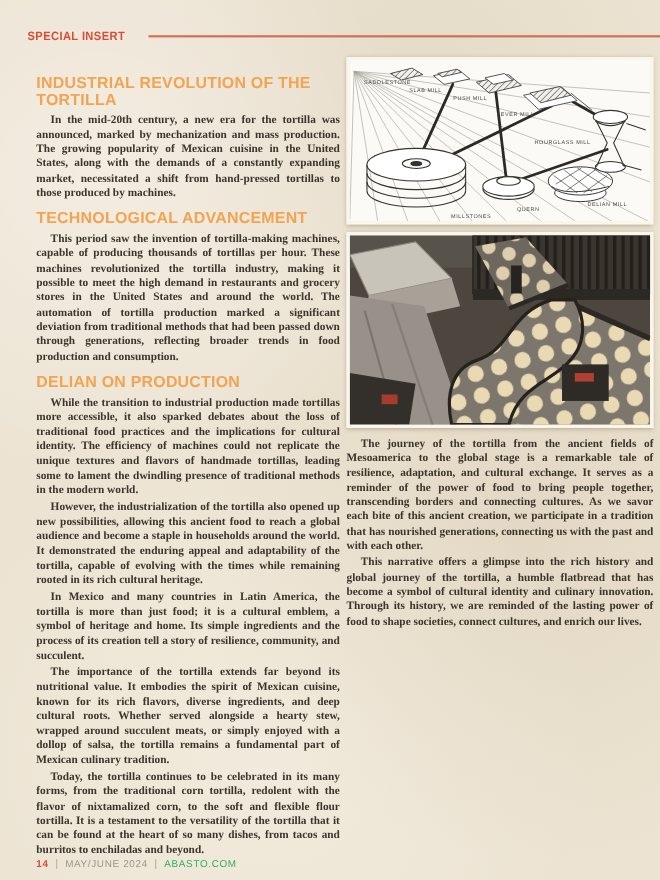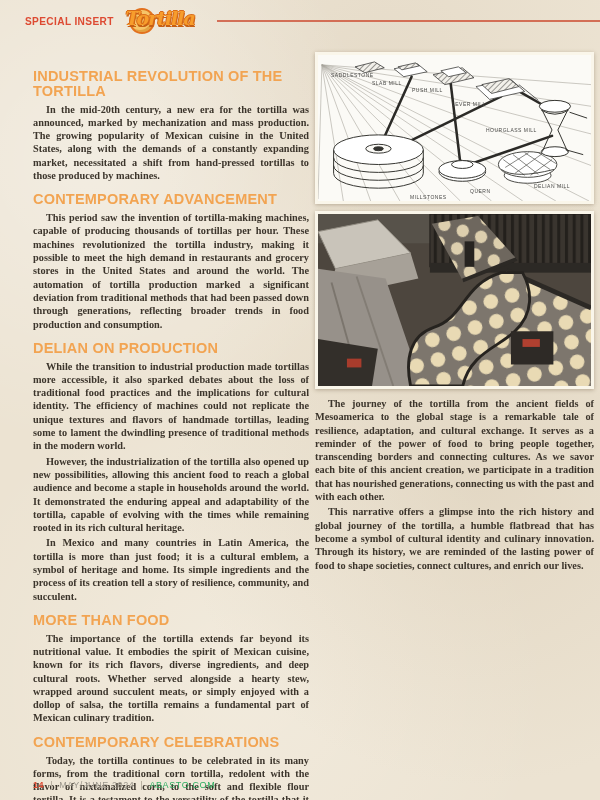--- a/index.html
+++ b/index.html
@@ -10,21 +10,21 @@
       radial-gradient(circle at 15% 20%, rgba(255,255,255,.35), transparent 35%),
       radial-gradient(circle at 80% 60%, rgba(210,195,170,.35), transparent 45%),
       radial-gradient(circle at 40% 85%, rgba(255,252,245,.3), transparent 40%),
       radial-gradient(circle at 65% 10%, rgba(214,200,178,.3), transparent 30%);
     font-family:"Liberation Serif", serif;
     color:#3c352c;
   }
   .page{position:absolute;inset:0;}
 
   
-  .header{position:absolute;top:4px;left:25px;right:0;height:34px;display:flex;align-items:center;}
+  .header{position:absolute;top:16px;left:25px;right:0;height:34px;display:flex;align-items:center;}
   .kicker{
     font-family:"Liberation Sans", sans-serif;font-weight:700;font-size:11px;
     letter-spacing:.4px;color:#dd4a32;transform:scaleX(.92);transform-origin:left;
   }
   .logo{position:relative;margin-left:4px;width:78px;height:34px;}
   .logo-circle{
     position:absolute;left:4px;top:4px;width:22px;height:22px;border-radius:50%;
     background:#f6c468;border:2px solid #e2711d;box-shadow:inset -2px -2px 0 rgba(213,140,40,.6);
   }
   .logo-circle i{position:absolute;width:3px;height:3px;border-radius:50%;background:#da9b3a;}
@@ -77,62 +77,52 @@
   .footer .site{color:#2fae62;font-weight:400;}
   .fsep{width:1px;height:9px;background:#b9b1a2;}
 </style>
 </head>
 <body>
 
 <div class="page">
 
   <div class="header">
     <span class="kicker">SPECIAL INSERT</span>
-    <span class="logo">
-      <span class="logo-circle">
-          <i></i>
-          <i></i>
-          <i></i>
-        </span>
-      <span class="logo-word">Tortilla</span>
-    </span>
     <span class="header-rule"></span>
   </div>
 
   <div class="columns">
 
     <div class="col-left">
 
       <div class="sec-block">
         <h2 class="sec">INDUSTRIAL REVOLUTION OF THE TORTILLA</h2>
         <p class="body">In the mid-20th century, a new era for the tortilla was announced, marked by mechanization and mass production. The growing popularity of Mexican cuisine in the United States, along with the demands of a constantly expanding market, necessitated a shift from hand-pressed tortillas to those produced by machines.</p>
       </div>
 
       <div class="sec-block">
-        <h2 class="sec">CONTEMPORARY ADVANCEMENT</h2>
+        <h2 class="sec">TECHNOLOGICAL ADVANCEMENT</h2>
         <p class="body">This period saw the invention of tortilla-making machines, capable of producing thousands of tortillas per hour. These machines revolutionized the tortilla industry, making it possible to meet the high demand in restaurants and grocery stores in the United States and around the world. The automation of tortilla production marked a significant deviation from traditional methods that had been passed down through generations, reflecting broader trends in food production and consumption.</p>
       </div>
 
       <div class="sec-block">
         <h2 class="sec">DELIAN ON PRODUCTION</h2>
         <p class="body">While the transition to industrial production made tortillas more accessible, it also sparked debates about the loss of traditional food practices and the implications for cultural identity. The efficiency of machines could not replicate the unique textures and flavors of handmade tortillas, leading some to lament the dwindling presence of traditional methods in the modern world.</p>
         <p class="body">However, the industrialization of the tortilla also opened up new possibilities, allowing this ancient food to reach a global audience and become a staple in households around the world. It demonstrated the enduring appeal and adaptability of the tortilla, capable of evolving with the times while remaining rooted in its rich cultural heritage.</p>
       </div>
 
       <div class="sec-block">
         <p class="body">In Mexico and many countries in Latin America, the tortilla is more than just food; it is a cultural emblem, a symbol of heritage and home. Its simple ingredients and the process of its creation tell a story of resilience, community, and succulent.</p>
       </div>
 
       <div class="sec-block">
-        <h2 class="sec">MORE THAN FOOD</h2>
         <p class="body">The importance of the tortilla extends far beyond its nutritional value. It embodies the spirit of Mexican cuisine, known for its rich flavors, diverse ingredients, and deep cultural roots. Whether served alongside a hearty stew, wrapped around succulent meats, or simply enjoyed with a dollop of salsa, the tortilla remains a fundamental part of Mexican culinary tradition.</p>
       </div>
 
       <div class="sec-block">
-        <h2 class="sec">CONTEMPORARY CELEBRATIONS</h2>
         <p class="body">Today, the tortilla continues to be celebrated in its many forms, from the traditional corn tortilla, redolent with the flavor of nixtamalized corn, to the soft and flexible flour tortilla. It is a testament to the versatility of the tortilla that it can be found at the heart of so many dishes, from tacos and burritos to enchiladas and beyond.</p>
       </div>
 
     </div>
 
     <div class="col-right">
 
       <div class="fig diagram">
         <svg viewBox="0 0 280 148" preserveAspectRatio="none">
           <rect width="280" height="148" fill="#fbfaf6"></rect>

